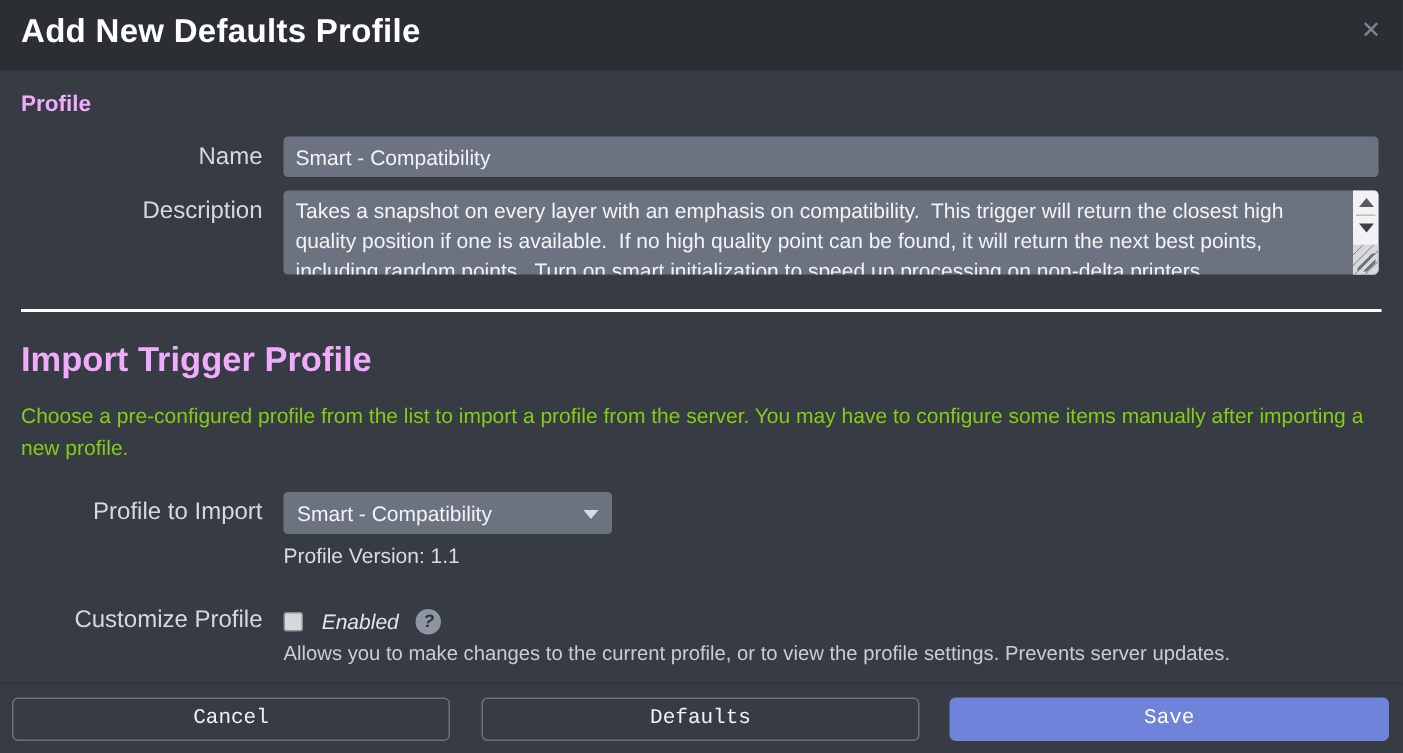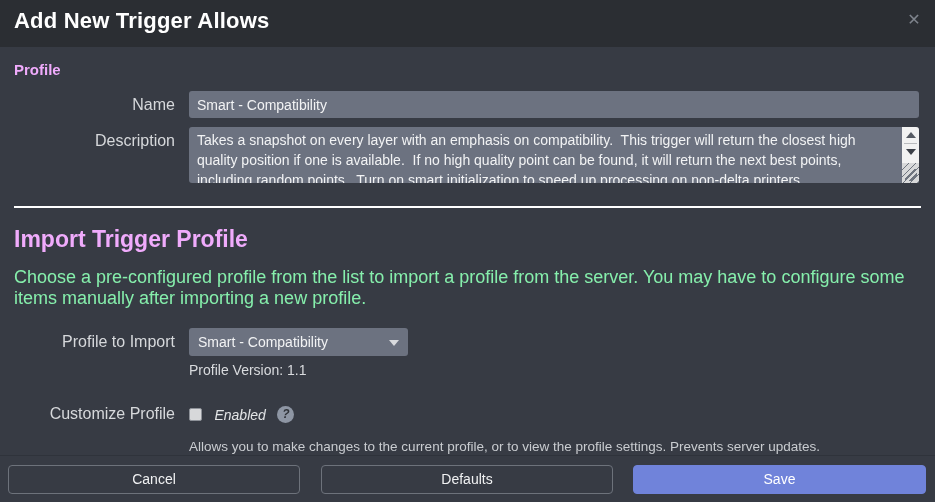--- a/index.html
+++ b/index.html
@@ -170,23 +170,23 @@
       linear-gradient(135deg, transparent 65%, #6f757f 65%, #6f757f 77%, transparent 77%);
   }
 
   .divider {
     height: 2px;
     background: #ffffff;
     margin: 0;
   }
 
   .body-text {
-    font-size: 18px;
+    font-size: 14px;
     line-height: 21px;
-    color: #86efac;
+    color: #84cc16;
   }
 
   .select-box {
     position: relative;
     width: 219px;
     height: 28px;
     background: #6c7280;
     border-radius: 3px;
     color: #f2f3f4;
     font-size: 14px;
@@ -262,41 +262,41 @@
   .btn {
     position: absolute;
     top: 9px;
     height: 29px;
     border-radius: 4px;
     font-size: 14px;
     line-height: 27px;
     text-align: center;
     cursor: pointer;
     user-select: none;
-    font-family: Liberation Sans, sans-serif;
+    font-family: Liberation Mono, monospace;
   }
   .btn-secondary {
     background: #373b44;
     border: 1px solid #6d727b;
     color: #f0f1f2;
   }
   .btn-primary {
     background: #7083da;
     border: 1px solid #7083da;
     color: #ffffff;
   }
   #btn-cancel { left: 8px;   width: 292px; }
   #btn-defaults { left: 321px; width: 292px; }
   #btn-save { left: 633px; width: 293px; }
 </style>
 </head>
 <body>
 
 <div class="dialog-header">
-  <div class="dialog-title">Add New Trigger Allows</div>
+  <div class="dialog-title">Add New Defaults Profile</div>
   <div class="close-icon">✕</div>
 </div>
 
 <div class="dialog-body">
 
   <div style="padding:14px 14px 0 14px;">
     <div class="section-heading">Profile</div>
 
     <div class="form-row" style="margin-top:13px;">
       <div class="form-label">Name</div>
@@ -343,21 +343,21 @@
 
     <div class="form-row" style="margin-top:22px;">
       <div class="form-label">Customize Profile</div>
       <div style="line-height:28px;font-style:italic;">
         <span class="checkbox"></span>
         <span class="cb-label">Enabled</span>
         <span class="help-icon">?</span>
       </div>
     </div>
 
-    <div class="form-row" style="margin-top:10px;">
+    <div class="form-row" style="">
       <div class="form-label"></div>
       <div class="hint-text">Allows you to make changes to the current profile, or to view the profile settings. Prevents server updates.</div>
     </div>
   </div>
 </div>
 
 <div class="dialog-footer">
   <div class="btn btn-secondary" id="btn-cancel">Cancel</div>
   <div class="btn btn-secondary" id="btn-defaults">Defaults</div>
   <div class="btn btn-primary" id="btn-save">Save</div>

